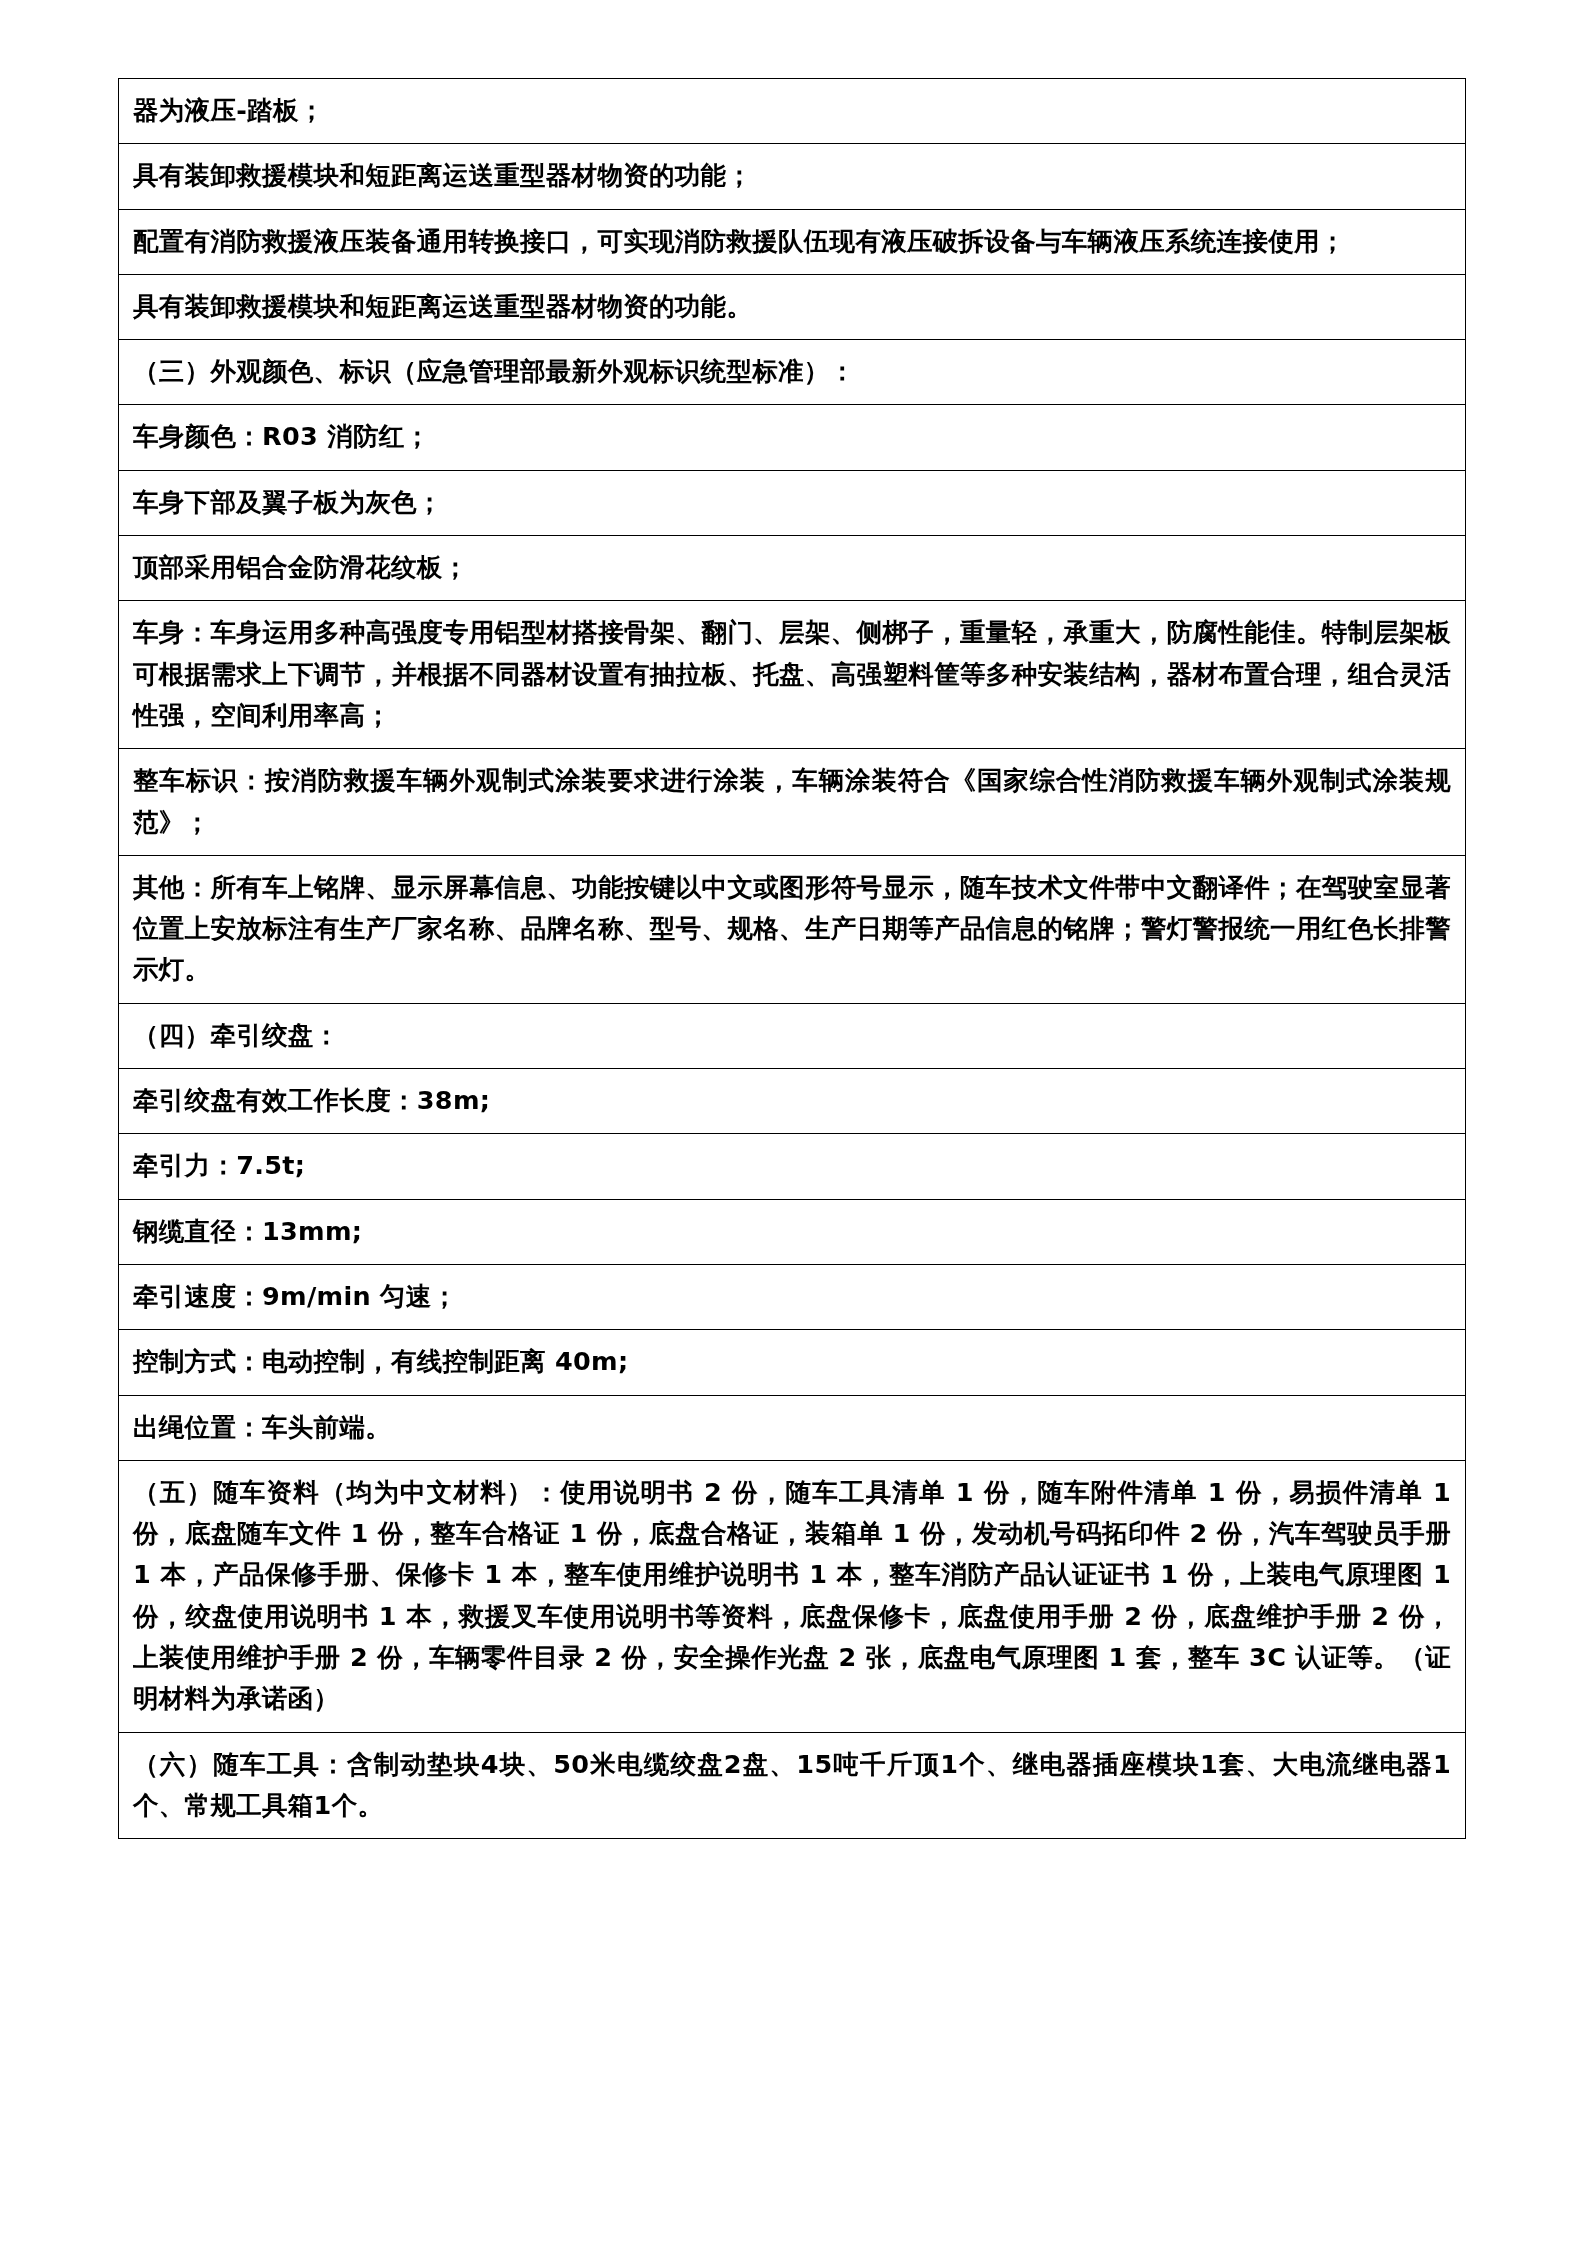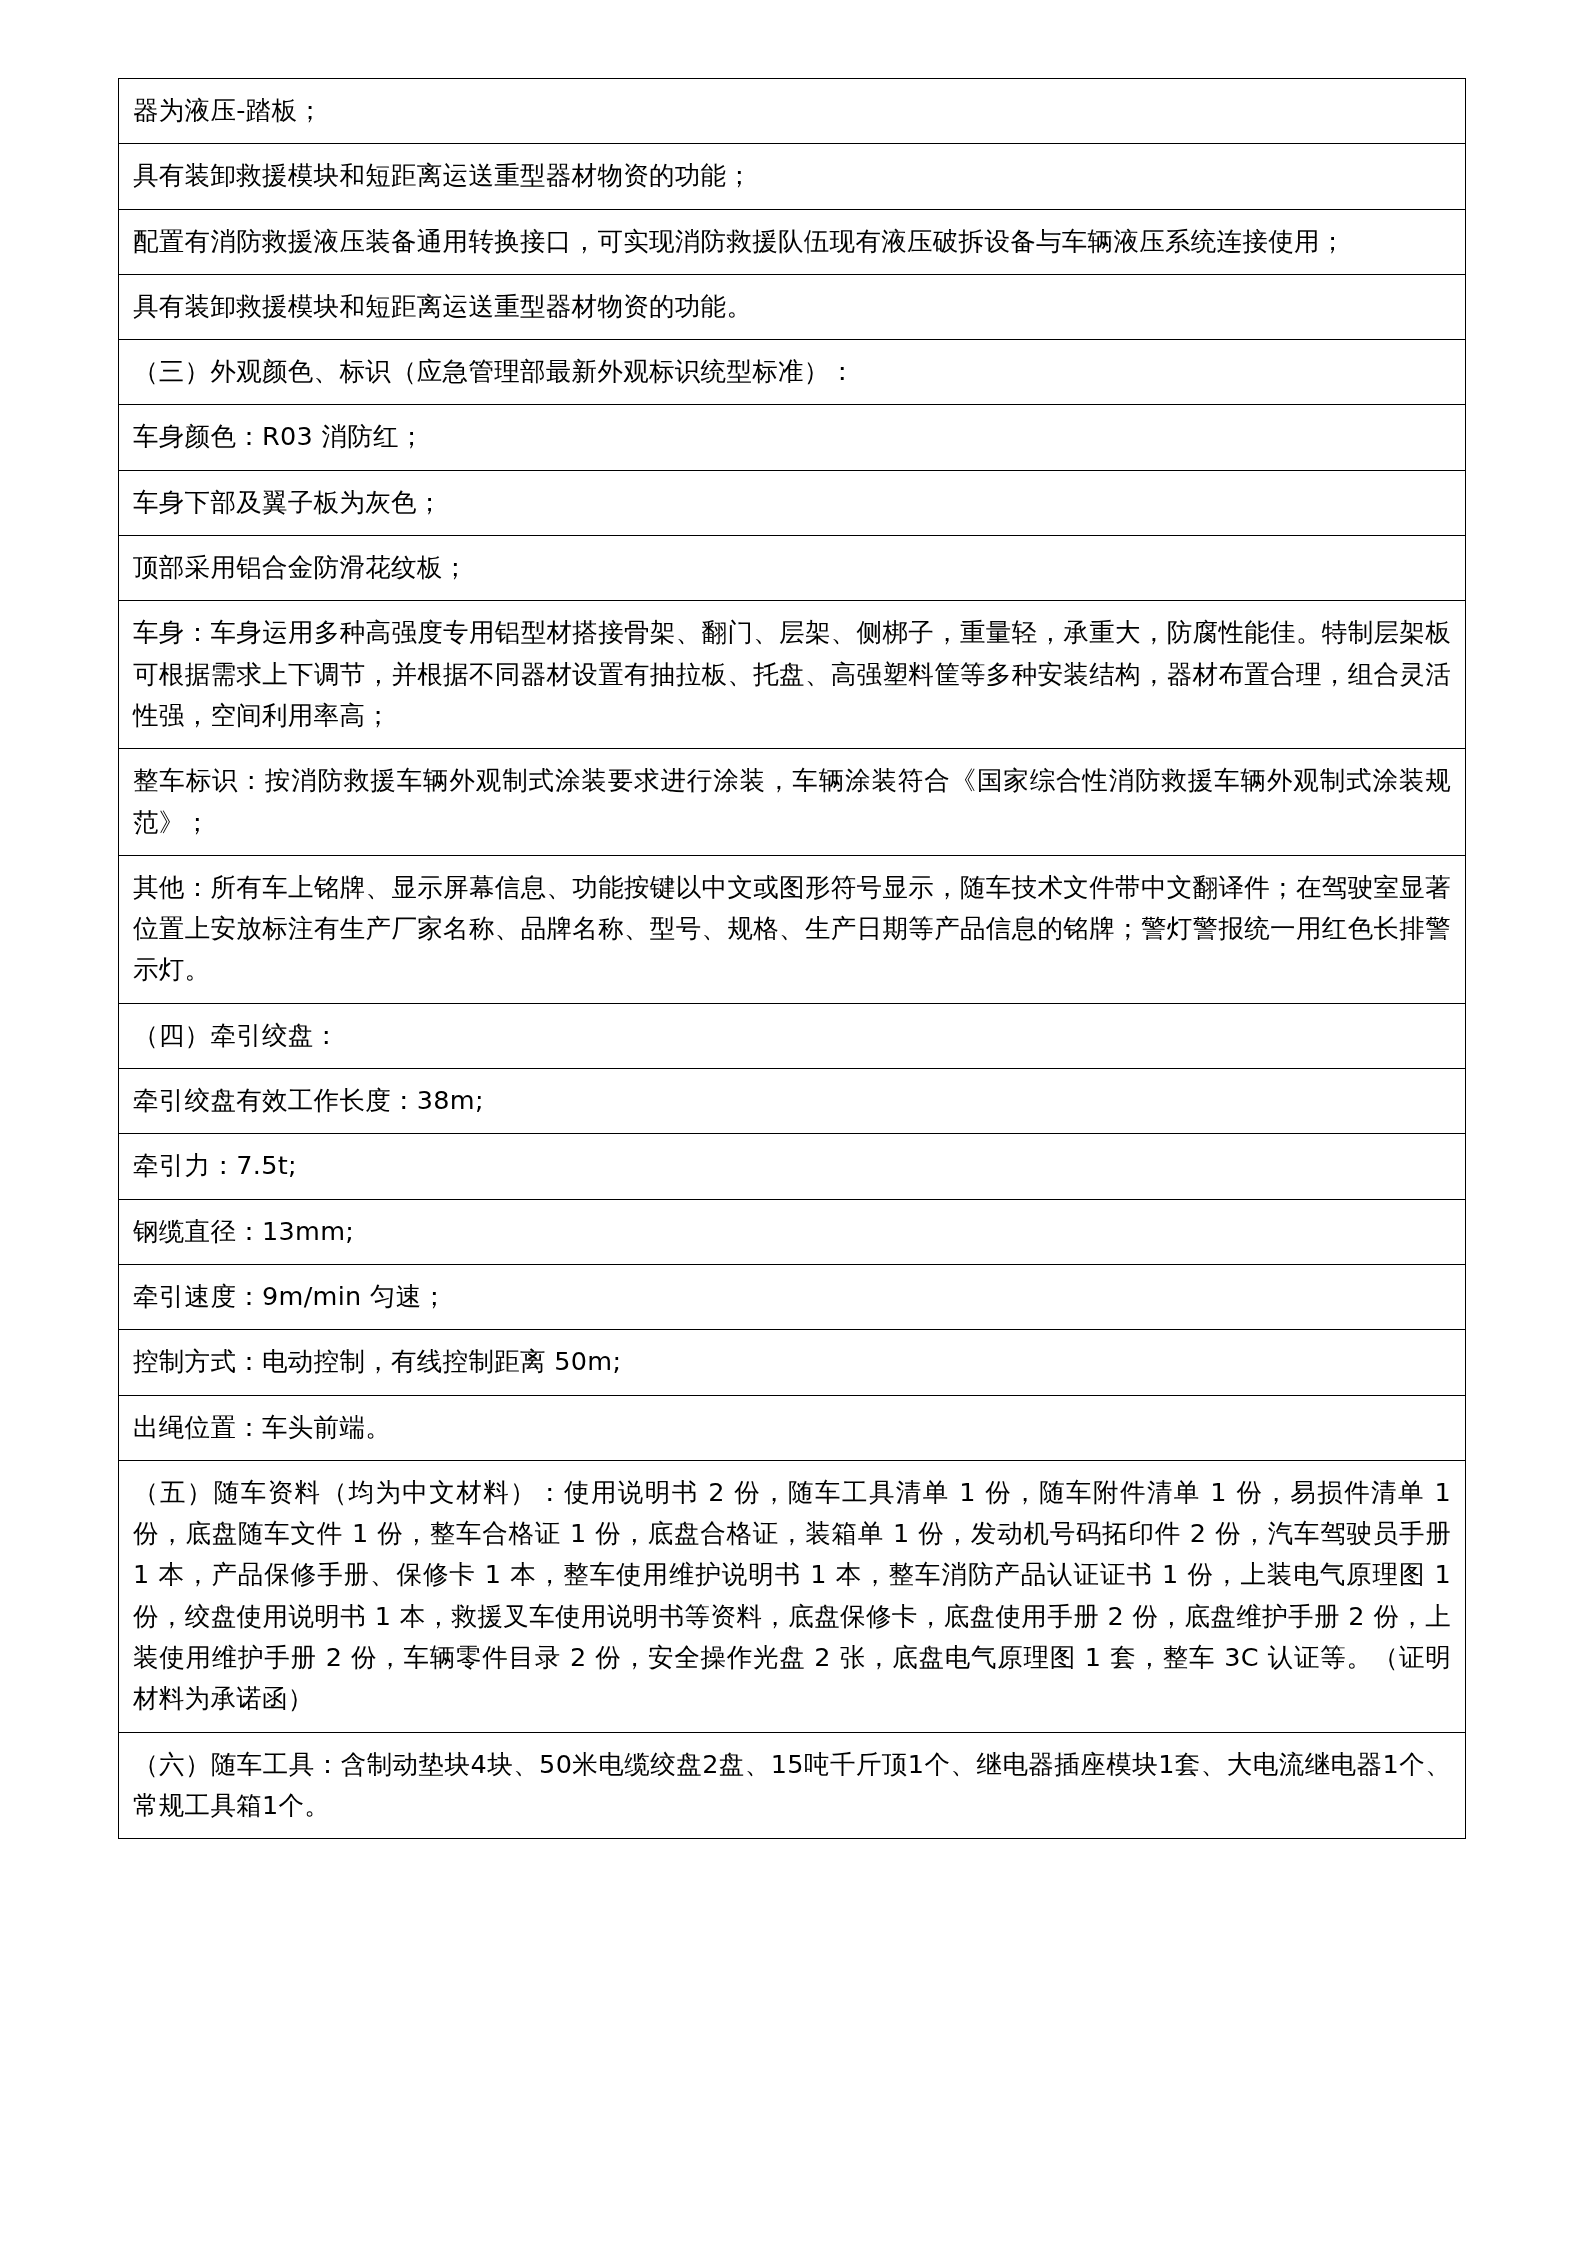--- a/index.html
+++ b/index.html
@@ -17,20 +17,21 @@
     position: relative;
     width: 1587px;
     height: 2245px;
     box-sizing: border-box;
     padding: 78px 118px 0 118px;
   }
   table.doc-table {
     width: 1348px;
     border-collapse: collapse;
     table-layout: fixed;
+    font-weight: bold;
   }
   table.doc-table td {
     border: 1px solid #000000;
     padding: 11px 14px 12px 14px;
     font-size: 25.5px;
     line-height: 1.62;
     letter-spacing: 0.3px;
     vertical-align: top;
     text-align: justify;
     text-justify: inter-ideograph;
@@ -87,21 +88,21 @@
       <tr>
         <td>牵引力：7.5t;</td>
       </tr>
       <tr>
         <td>钢缆直径：13mm;</td>
       </tr>
       <tr>
         <td>牵引速度：9m/min 匀速；</td>
       </tr>
       <tr>
-        <td>控制方式：电动控制，有线控制距离 50m;</td>
+        <td>控制方式：电动控制，有线控制距离 40m;</td>
       </tr>
       <tr>
         <td>出绳位置：车头前端。</td>
       </tr>
       <tr>
         <td class="hang">（五）随车资料（均为中文材料）：使用说明书 2 份，随车工具清单 1 份，随车附件清单 1 份，易损件清单 1 份，底盘随车文件 1 份，整车合格证 1 份，底盘合格证，装箱单 1 份，发动机号码拓印件 2 份，汽车驾驶员手册 1 本，产品保修手册、保修卡 1 本，整车使用维护说明书 1 本，整车消防产品认证证书 1 份，上装电气原理图 1 份，绞盘使用说明书 1 本，救援叉车使用说明书等资料，底盘保修卡，底盘使用手册 2 份，底盘维护手册 2 份，上装使用维护手册 2 份，车辆零件目录 2 份，安全操作光盘 2 张，底盘电气原理图 1 套，整车 3C 认证等。（证明材料为承诺函）</td>
       </tr>
       <tr>
         <td class="hang">（六）随车工具：含制动垫块4块、50米电缆绞盘2盘、15吨千斤顶1个、继电器插座模块1套、大电流继电器1个、常规工具箱1个。</td>
       </tr>

